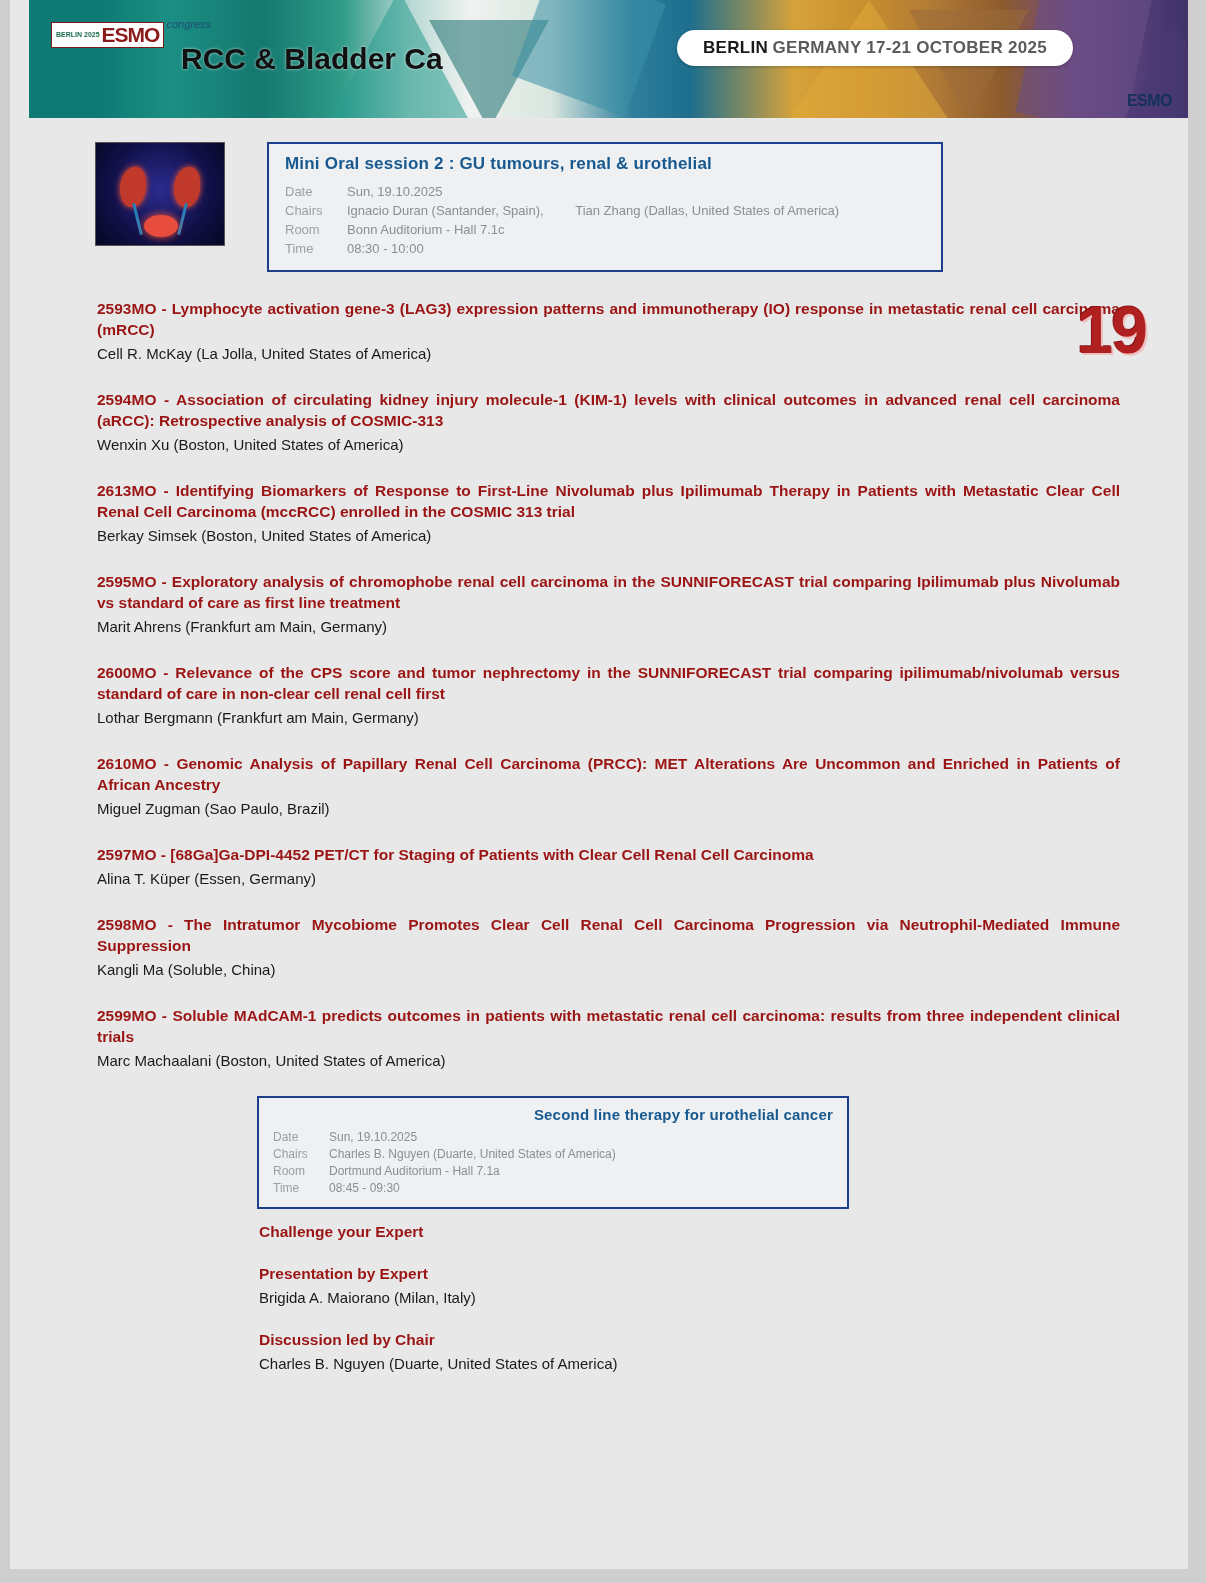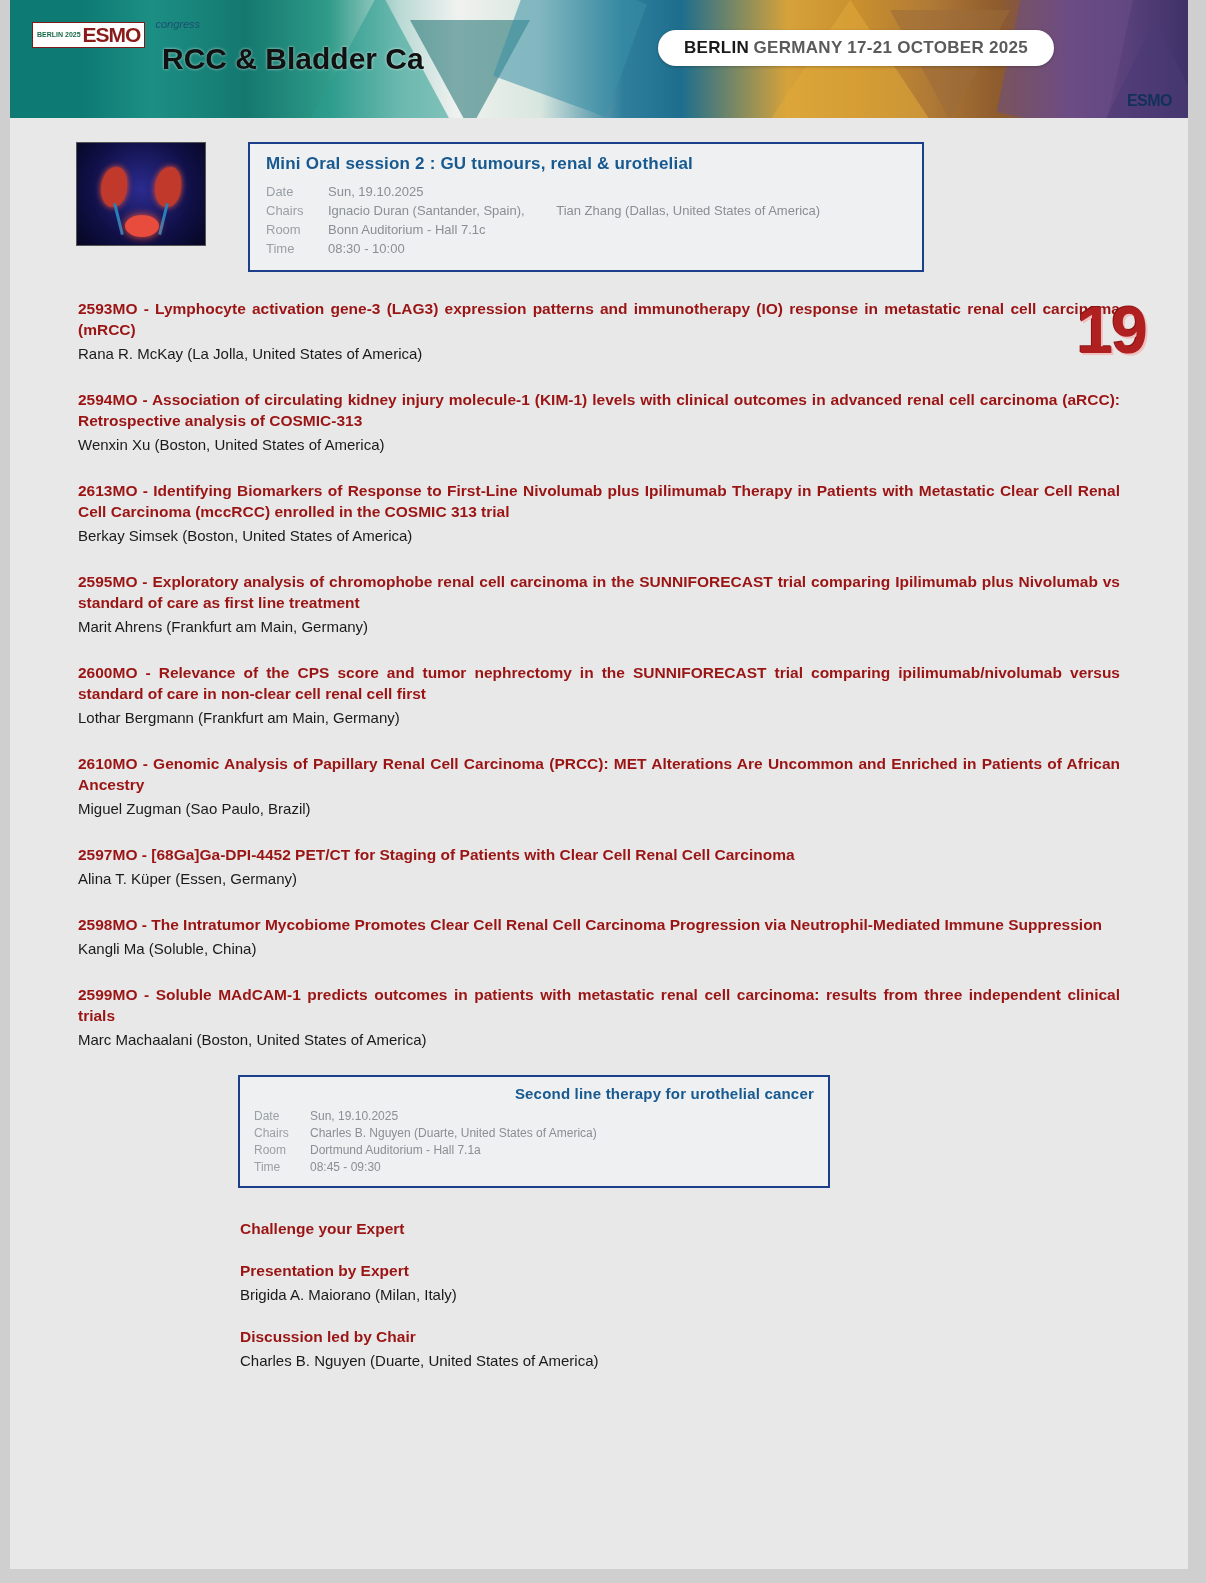--- a/index.html
+++ b/index.html
@@ -13,20 +13,21 @@
   .page {
     position: relative;
     width: 1206px;
     height: 1583px;
     background: #e8e8e8;
     overflow: hidden;
     box-sizing: border-box;
     border-left: 10px solid #cfcfcf;
     border-right: 18px solid #cfcfcf;
     border-bottom: 14px solid #cfcfcf;
+    padding-left: 19px;
   }
 
   
   .banner {
     position: relative;
     height: 118px;
     width: 100%;
     background: linear-gradient(90deg,
         #0d7a74 0%, #0d7a74 6%,
         #1c8f84 12%,
@@ -94,21 +95,21 @@
   .esmo-box .mark {
     font-size: 21px;
     font-weight: bold;
     color: #8b1a1a;
     letter-spacing: -1px;
     line-height: 20px;
   }
   .esmo-congress {
     font-size: 11px;
     color: #1b4f72;
-    margin-left: 10px;
+    margin-left: 2px;
     margin-top: -4px;
     font-style: italic;
   }
 
   .banner-title {
     position: absolute;
     left: 152px;
     top: 42px;
     font-size: 30px;
     font-weight: bold;
@@ -274,21 +275,21 @@
     font-size: 15px;
     font-weight: bold;
     color: #18598f;
     letter-spacing: 0.2px;
     text-align: right;
   }
   .session-box-2 .session-line { font-size: 12px; line-height: 17px; }
   .session-box-2 .session-line .lbl { width: 56px; flex: 0 0 56px; }
 
   .tail {
-    margin-top: 30px;
+    margin-top: 12px;
     padding-left: 190px;
   }
   .tail .blk { margin-bottom: 20px; }
   .tail .hdr {
     font-size: 15.5px;
     font-weight: bold;
     color: #9b1414;
     line-height: 22px;
   }
   .tail .nm {
@@ -368,21 +369,21 @@
           <div class="lbl">Time</div>
           <div class="val">08:30 - 10:00</div>
         </div>
       </div>
     </div>
 
     <div class="talks">
 
       <div class="talk">
         <div class="title">2593MO - Lymphocyte activation gene-3 (LAG3) expression patterns and immunotherapy (IO) response in metastatic renal cell carcinoma (mRCC)</div>
-        <div class="speaker">Rana R. McKay (La Jolla, United States of America)</div>
+        <div class="speaker">Cell R. McKay (La Jolla, United States of America)</div>
       </div>
 
       <div class="talk">
         <div class="title">2594MO - Association of circulating kidney injury molecule-1 (KIM-1) levels with clinical outcomes in advanced renal cell carcinoma (aRCC): Retrospective analysis of COSMIC-313</div>
         <div class="speaker">Wenxin Xu (Boston, United States of America)</div>
       </div>
 
       <div class="talk">
         <div class="title">2613MO - Identifying Biomarkers of Response to First-Line Nivolumab plus Ipilimumab Therapy in Patients with Metastatic Clear Cell Renal Cell Carcinoma (mccRCC) enrolled in the COSMIC 313 trial</div>
         <div class="speaker">Berkay Simsek (Boston, United States of America)</div>

